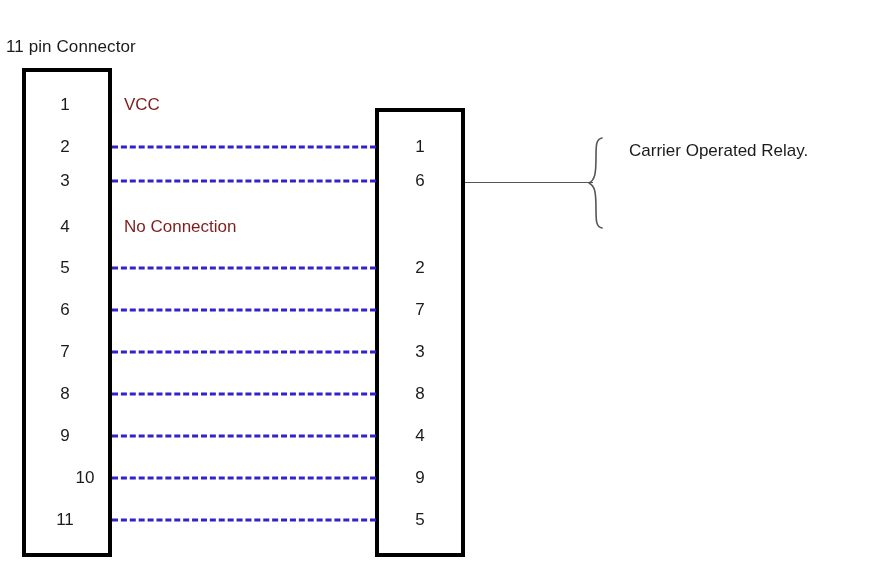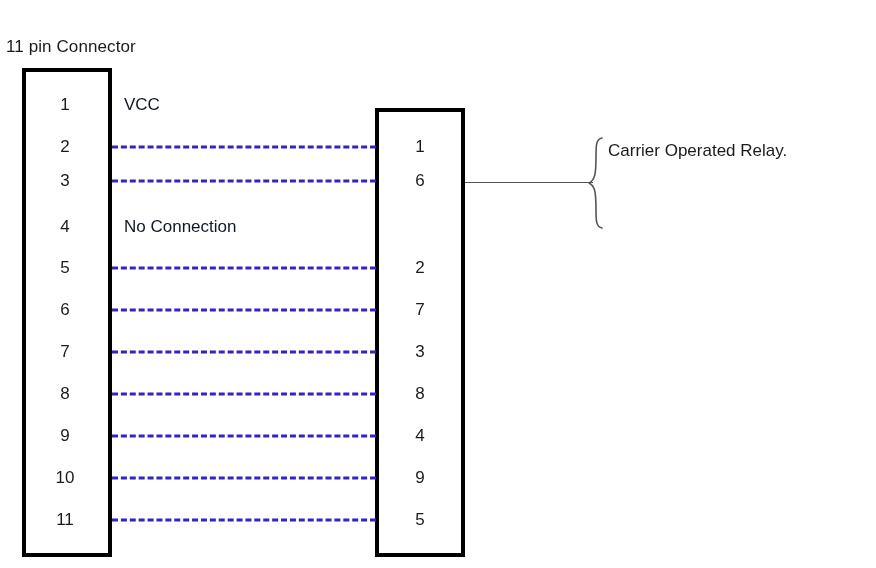--- a/index.html
+++ b/index.html
@@ -57,21 +57,21 @@
     height: 0;
     border-top: 3px dashed #3322cc;
     transform: translateY(-50%);
   }
 
   
   .inline-note {
     position: absolute;
     left: 124px;
     font-size: 17px;
-    color: #0f172a;
+    color: #7f1d1d;
     white-space: nowrap;
     transform: translateY(-50%);
   }
 
   
   #cor-lead {
     position: absolute;
     left: 465px;
     top: 182px;
     width: 128px;
@@ -88,21 +88,21 @@
   #cor-brace svg { display: block; width: 100%; height: 100%; }
   #cor-note {
     position: absolute;
     left: 608px;
     top: 138px;
     font-size: 17px;
     line-height: 25px;
     color: #1b1b1b;
     white-space: nowrap;
   }
-  #cor-note div { white-space: nowrap; }
+  #cor-note div { white-space: nowrap; margin-left: 21px; }
 </style>
 </head>
 <body>
 
 <div id="canvas">
 
   <div id="heading-left" class="heading">11 pin Connector</div>
 
   <div id="left-connector-box" class="connector-box"></div>
   <div id="right-connector-box" class="connector-box"></div>
@@ -122,21 +122,21 @@
   <div id="left-pin-layer">
       <div class="pin-label left-pin" style="top: 105px;">1</div>
       <div class="pin-label left-pin" style="top: 147px;">2</div>
       <div class="pin-label left-pin" style="top: 181px;">3</div>
       <div class="pin-label left-pin" style="top: 227px;">4</div>
       <div class="pin-label left-pin" style="top: 268px;">5</div>
       <div class="pin-label left-pin" style="top: 310px;">6</div>
       <div class="pin-label left-pin" style="top: 352px;">7</div>
       <div class="pin-label left-pin" style="top: 394px;">8</div>
       <div class="pin-label left-pin" style="top: 436px;">9</div>
-      <div class="pin-label left-pin" style="top: 478px;">10</div>
+      <div class="pin-label left-pin" style="top: 478px; padding-left: 20px;">10</div>
       <div class="pin-label left-pin" style="top: 520px;">11</div>
     </div>
   <div id="right-pin-layer">
       <div class="pin-label right-pin" style="top: 147px;">1</div>
       <div class="pin-label right-pin" style="top: 181px;">6</div>
       <div class="pin-label right-pin" style="top: 268px;">2</div>
       <div class="pin-label right-pin" style="top: 310px;">7</div>
       <div class="pin-label right-pin" style="top: 352px;">3</div>
       <div class="pin-label right-pin" style="top: 394px;">8</div>
       <div class="pin-label right-pin" style="top: 436px;">4</div>

